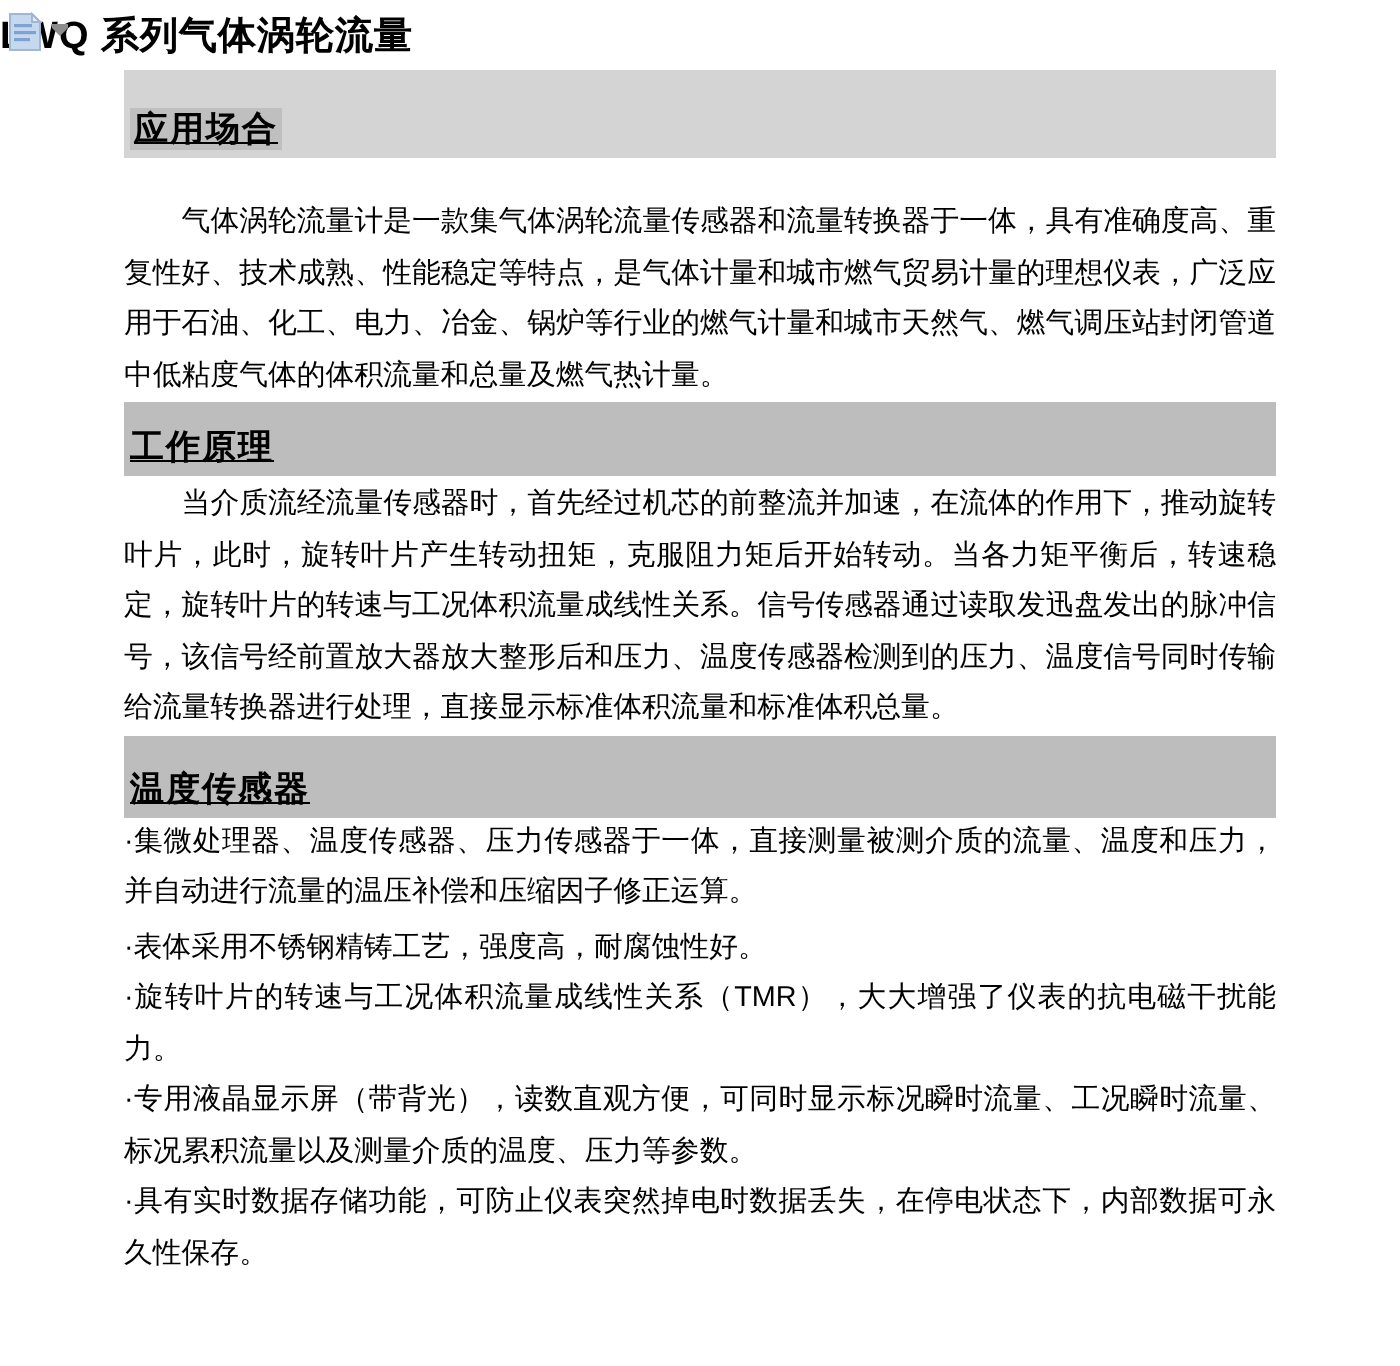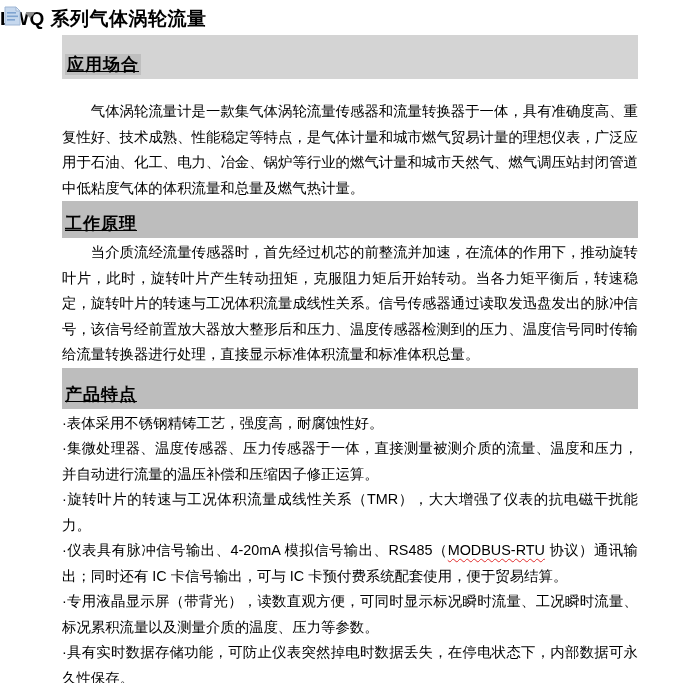--- a/index.html
+++ b/index.html
@@ -101,22 +101,21 @@
     <span class="hl">应用场合</span>
   </div>
   <p class="para">气体涡轮流量计是一款集气体涡轮流量传感器和流量转换器于一体，具有准确度高、重复性好、技术成熟、性能稳定等特点，是气体计量和城市燃气贸易计量的理想仪表，广泛应用于石油、化工、电力、冶金、锅炉等行业的燃气计量和城市天然气、燃气调压站封闭管道中低粘度气体的体积流量和总量及燃气热计量。</p>
 
   <div class="bar">
     <span>工作原理</span>
   </div>
   <p class="para p2">当介质流经流量传感器时，首先经过机芯的前整流并加速，在流体的作用下，推动旋转叶片，此时，旋转叶片产生转动扭矩，克服阻力矩后开始转动。当各力矩平衡后，转速稳定，旋转叶片的转速与工况体积流量成线性关系。信号传感器通过读取发迅盘发出的脉冲信号，该信号经前置放大器放大整形后和压力、温度传感器检测到的压力、温度信号同时传输给流量转换器进行处理，直接显示标准体积流量和标准体积总量。</p>
 
   <div class="bar bar3">
-    <span>产品特点</span>
+    <span>温度传感器</span>
   </div>
+  <p class="bullet">·集微处理器、温度传感器、压力传感器于一体，直接测量被测介质的流量、温度和压力，并自动进行流量的温压补偿和压缩因子修正运算。</p>
   <p class="bullet first">·表体采用不锈钢精铸工艺，强度高，耐腐蚀性好。</p>
-  <p class="bullet">·集微处理器、温度传感器、压力传感器于一体，直接测量被测介质的流量、温度和压力，并自动进行流量的温压补偿和压缩因子修正运算。</p>
   <p class="bullet">·旋转叶片的转速与工况体积流量成线性关系（TMR），大大增强了仪表的抗电磁干扰能力。</p>
-  <p class="bullet"><span>·仪表具有脉冲信号输出、4-20mA 模拟信号输出、RS485（</span><span class="spell">MODBUS-RTU</span><span> 协议）通讯输出；同时还有 IC 卡信号输出，可与 IC 卡预付费系统配套使用，便于贸易结算。</span></p>
   <p class="bullet">·专用液晶显示屏（带背光），读数直观方便，可同时显示标况瞬时流量、工况瞬时流量、标况累积流量以及测量介质的温度、压力等参数。</p>
   <p class="bullet">·具有实时数据存储功能，可防止仪表突然掉电时数据丢失，在停电状态下，内部数据可永久性保存。</p>
 
 </div>
 
 </body></html>

